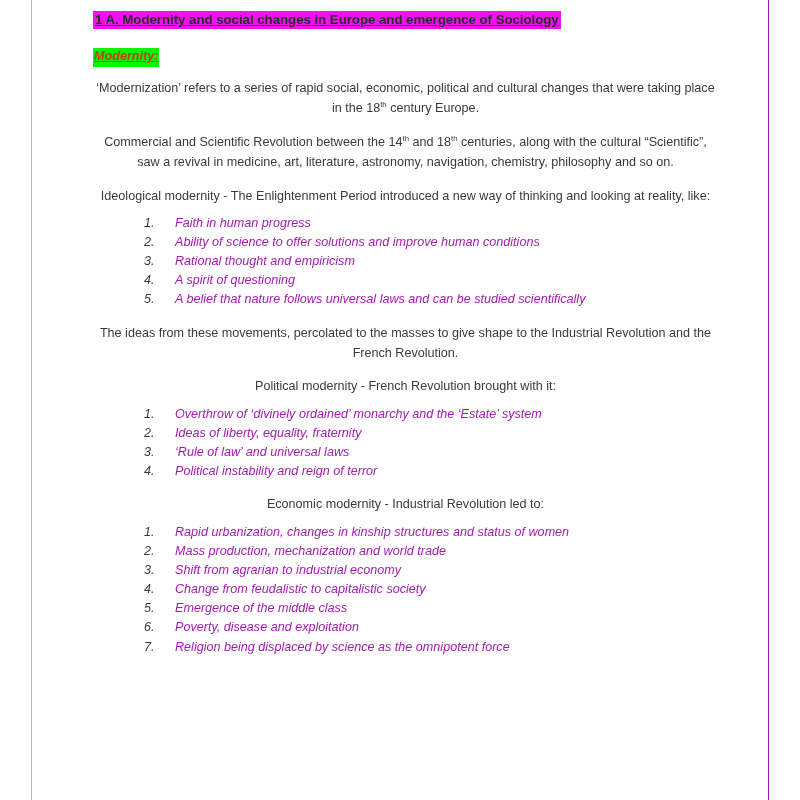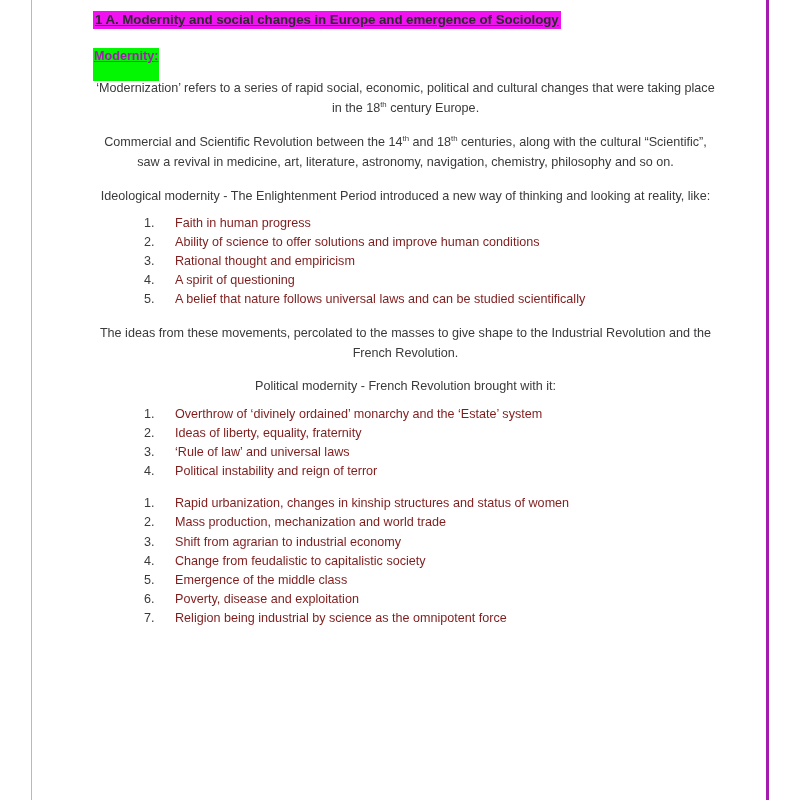--- a/index.html
+++ b/index.html
@@ -14,21 +14,21 @@
     font-family: "Liberation Sans", sans-serif;
   }
   .page {
     position: absolute;
     left: 31px;
     top: 0;
     width: 738px;
     height: 800px;
     background: #ffffff;
     border-left: 1px solid #b9b9bd;
-    border-right: 3px solid #a21caf;
+    border-right: 1px solid #a21caf;
     box-sizing: border-box;
     overflow: hidden;
   }
   .content {
     position: absolute;
     left: 61px;
     top: 10px;
     width: 625px;
   }
   .doc-title {
@@ -46,25 +46,26 @@
   }
   .title-row {
     margin: 0 0 16px 0;
   }
   .sub-head {
     margin: 0 0 14px 0;
   }
   .sub-head-text {
     font-size: 12.6px;
     font-weight: bold;
-    color: #a21caf;
+    color: #c2410c;
     text-decoration: underline;
     background: #03f703;
     display: inline;
-    padding: 1px 1px 18px 1px;
+    padding: 1px 1px 4px 1px;
+    font-style: italic;
   }
   p.para {
     font-size: 12.6px;
     color: #3a3a3c;
     line-height: 1.62;
     margin: 0 0 13px 0;
     text-align: center;
   }
   p.para.tight-list-lead {
     margin-bottom: 8px;
@@ -76,25 +77,26 @@
   }
   ol.numlist {
     list-style: none;
     margin: 0 0 13px 0;
     padding: 0;
     counter-reset: item;
   }
   ol.numlist li {
     counter-increment: item;
     font-size: 12.6px;
-    color: #7f1d1d;
+    color: #a21caf;
     line-height: 1.52;
     position: relative;
     padding-left: 82px;
     margin: 0;
+    font-style: italic;
   }
   ol.numlist li::before {
     content: counter(item) ".";
     position: absolute;
     left: 51px;
     width: 24px;
     text-align: left;
     color: #3a3a3c;
   }
 </style>
@@ -130,27 +132,28 @@
 
     <p class="para tight-list-lead">Political modernity - French Revolution brought with it:</p>
 
     <ol class="numlist">
       <li>Overthrow of ‘divinely ordained’ monarchy and the ‘Estate’ system</li>
       <li>Ideas of liberty, equality, fraternity</li>
       <li>‘Rule of law’ and universal laws</li>
       <li>Political instability and reign of terror</li>
     </ol>
 
+    <p class="para tight-list-lead">Economic modernity - Industrial Revolution led to:</p>
 
     <ol class="numlist">
       <li>Rapid urbanization, changes in kinship structures and status of women</li>
       <li>Mass production, mechanization and world trade</li>
       <li>Shift from agrarian to industrial economy</li>
       <li>Change from feudalistic to capitalistic society</li>
       <li>Emergence of the middle class</li>
       <li>Poverty, disease and exploitation</li>
-      <li>Religion being industrial by science as the omnipotent force</li>
+      <li>Religion being displaced by science as the omnipotent force</li>
     </ol>
 
 
 
   </div>
 </div>
 
 </body></html>

